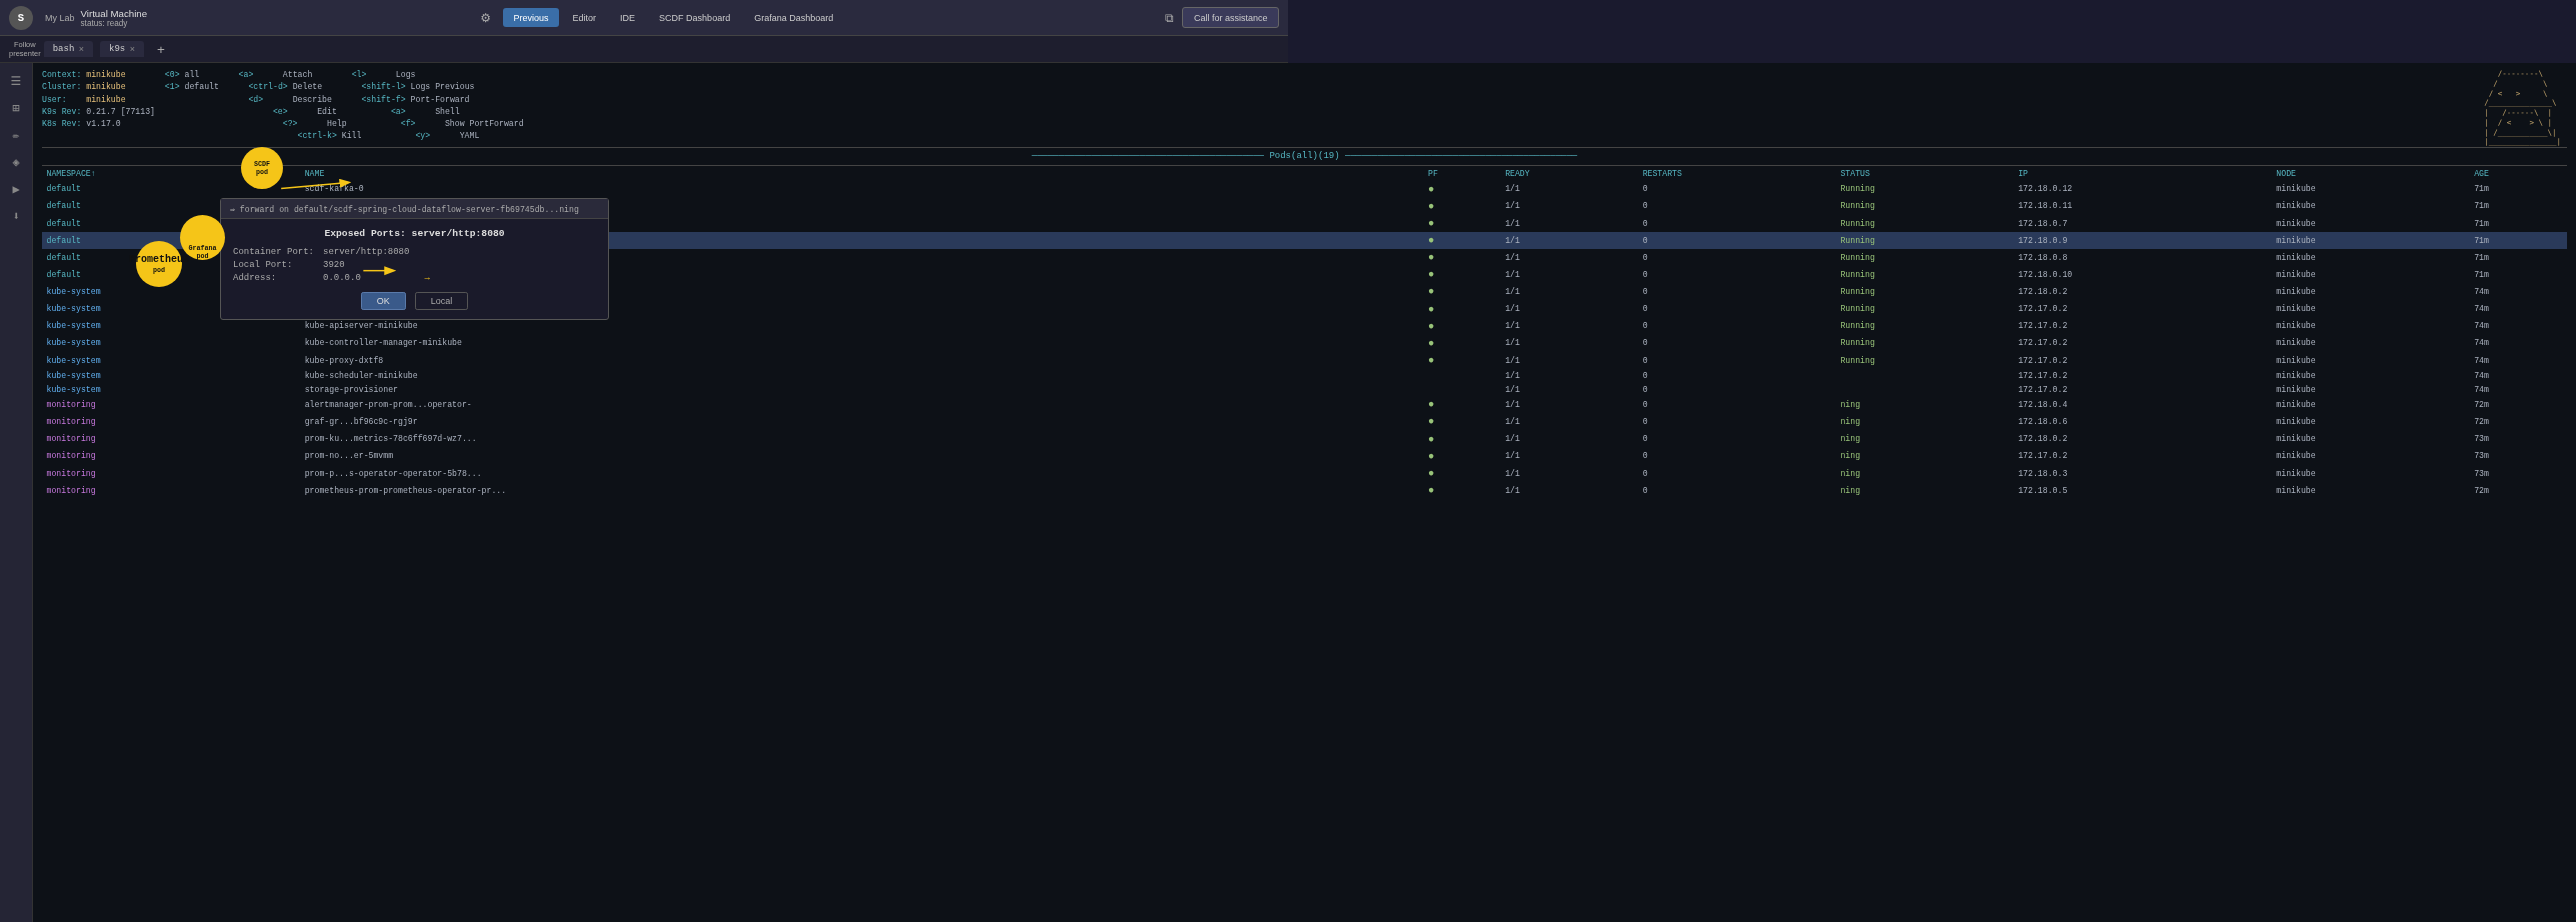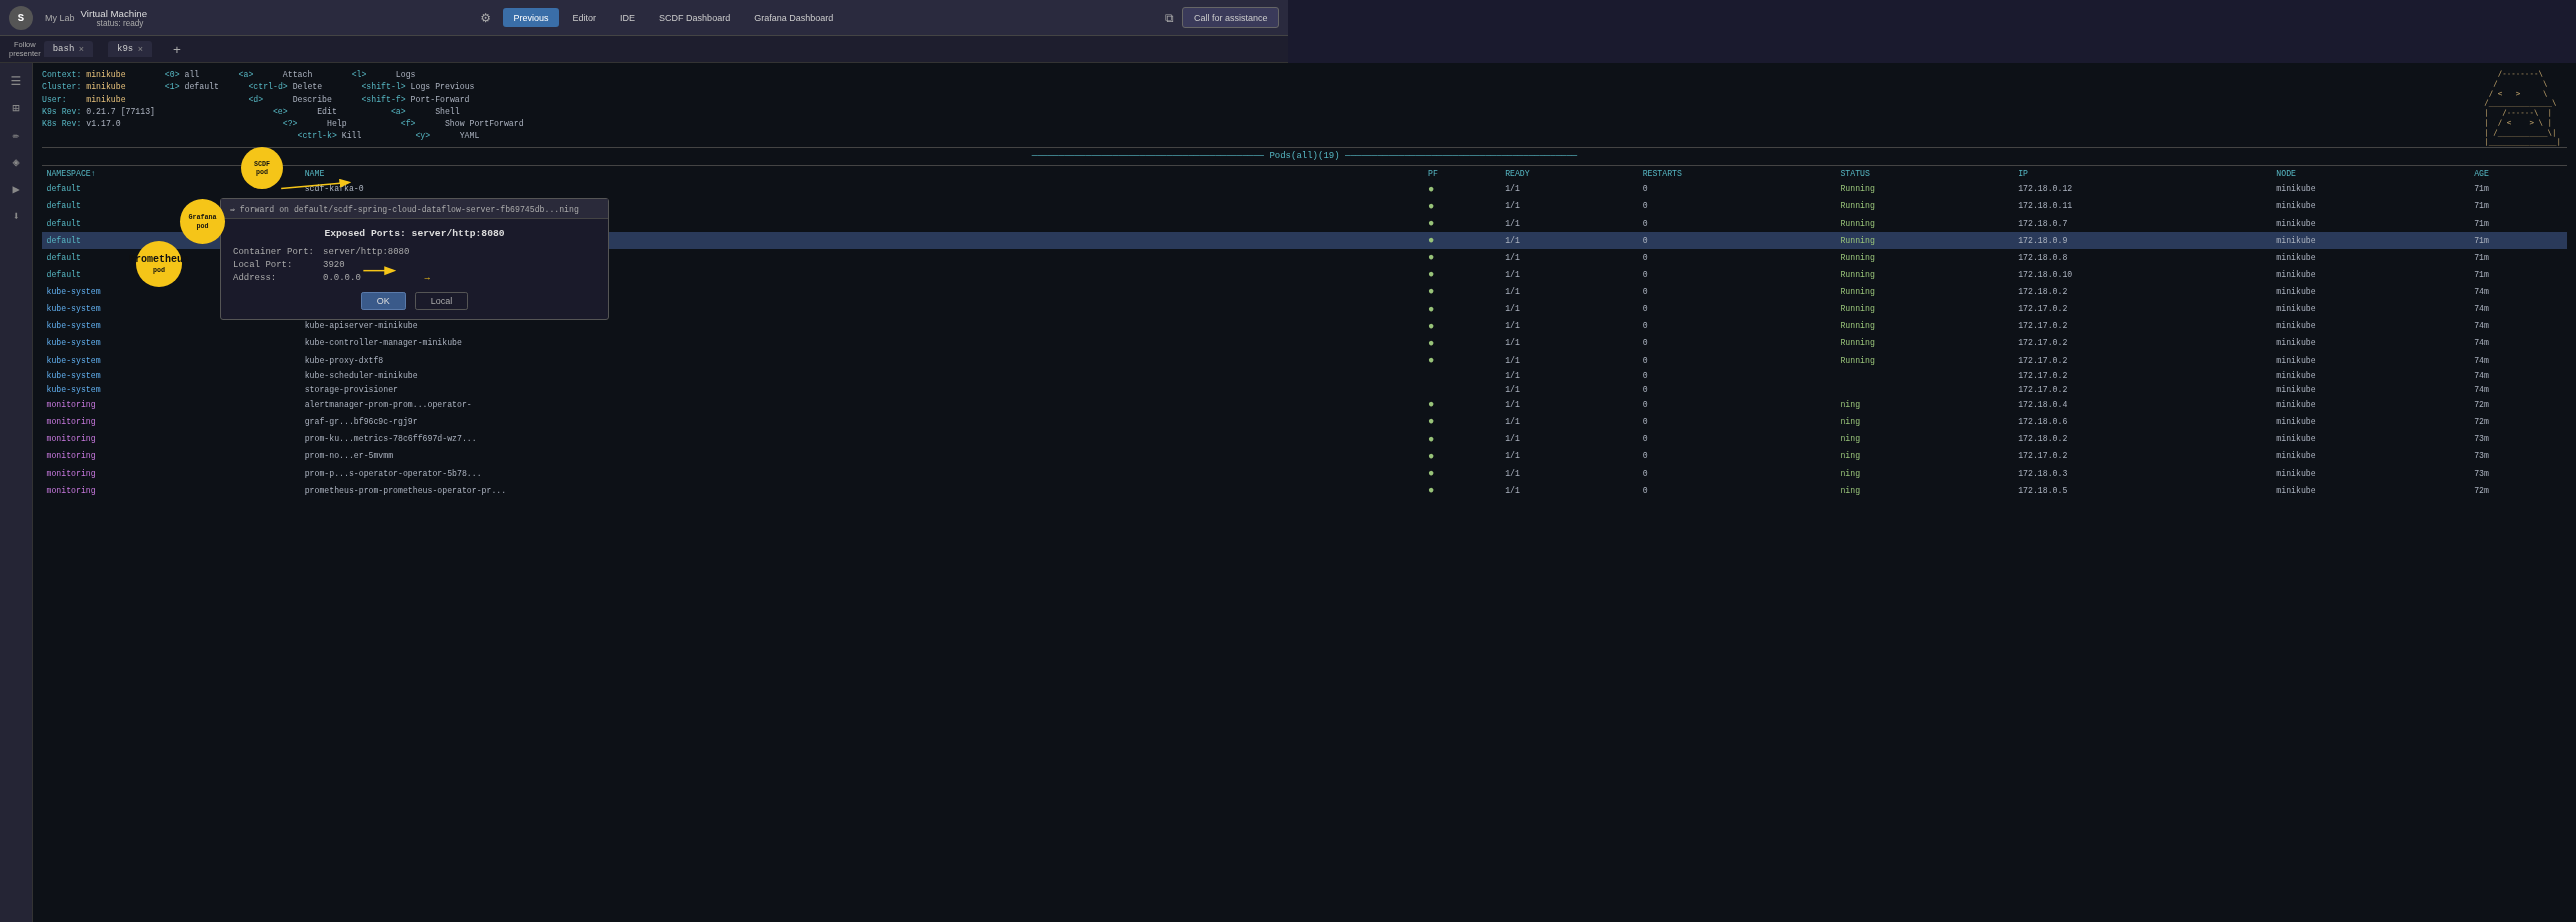--- a/index.html
+++ b/index.html
@@ -11,21 +11,21 @@
       background: #2a2a3e; height: 36px; padding: 0 9px;
       border-bottom: 0.7px solid #444;
     }
     .logo-circle {
       width: 24px; height: 24px; border-radius: 50%;
       background: #555; display: flex; align-items: center; justify-content: center;
       color: #fff; font-size: 10.5px; font-weight: bold; margin-right: 12px;
     }
     .vm-info { margin-right: auto; }
     .vm-title { color: #ddd; font-size: 9.7px; font-family: sans-serif; }
-    .vm-status { color: #aaa; font-size: 8.2px; font-family: sans-serif; margin-left: 16px; }
+    .vm-status { color: #aaa; font-size: 8.2px; font-family: sans-serif; }
     .gear-btn {
       background: none; border: none; color: #aaa; font-size: 12px;
       cursor: pointer; margin: 0 12px;
     }
     .nav-tabs { display: flex; gap: 3px; }
     .nav-tab {
       padding: 4.5px 10.5px; border-radius: 3px; font-size: 9px;
       font-family: sans-serif; cursor: pointer; border: none;
       background: transparent; color: #ccc;
     }
@@ -41,21 +41,21 @@
 
     
     .tab-bar {
       display: flex; align-items: center;
       background: #1e1e2e; height: 27px; padding: 0 6px;
       border-bottom: 0.7px solid #333;
     }
     .tab-item {
       display: flex; align-items: center; gap: 4.5px;
       padding: 3px 9px; background: #2a2a3e; border-radius: 3px 3px 0 0;
-      color: #ccc; font-size: 9px; margin-right: 15px; cursor: pointer;
+      color: #ccc; font-size: 9px; margin-right: 7px; cursor: pointer;
     }
     .tab-item .close-btn {
       background: none; border: none; color: #888; cursor: pointer; font-size: 9px;
     }
     .tab-add {
       background: none; border: none; color: #aaa; font-size: 13.5px; cursor: pointer; padding: 0 6px;
     }
     .follow-presenter {
       color: #aaa; font-size: 7.5px; font-family: sans-serif; text-align: center;
       padding: 0 3px; line-height: 1.2;
@@ -484,21 +484,21 @@
 
   <svg class="arrow-line" style="position:absolute;top:0;left:0;width:100%;height:100%;pointer-events:none;" viewBox="0 0 3400 1150" width="2543" height="860">
     <line x1="330" y1="168" x2="420" y2="160" stroke="#f5c518" stroke-width="2" marker-end="url(#arrow)"></line>
     <defs>
       <marker id="arrow" markerWidth="8" markerHeight="8" refX="6" refY="3" orient="auto">
         <path d="M0,0 L0,6 L8,3 z" fill="#f5c518"></path>
       </marker>
     </defs>
   </svg>
 
-  <div class="annotation" style="width:45px;height:45px;top:136px;left:147px;font-size:7.5px;">
+  <div class="annotation" style="width:45px;height:45px;top:152px;left:147px;font-size:7.5px;justify-content:flex-end;">
     <span style="font-size:6.7px;font-weight:bold;">Grafana</span>
     <span style="font-size:6.7px;font-weight:bold;">pod</span>
   </div>
 
   <div class="annotation" style="width:46px;height:46px;top:178px;left:103px;font-size:7.5px;">
     <span style="font-size:10px;font-weight:bold;">Prometheus</span>
     <span style="font-size:6.7px;font-weight:bold;">pod</span>
   </div>
 
   <svg style="position:absolute;top:0;left:0;width:100%;height:100%;pointer-events:none;z-index:150;" viewBox="0 0 3400 1150" width="2543" height="860">

